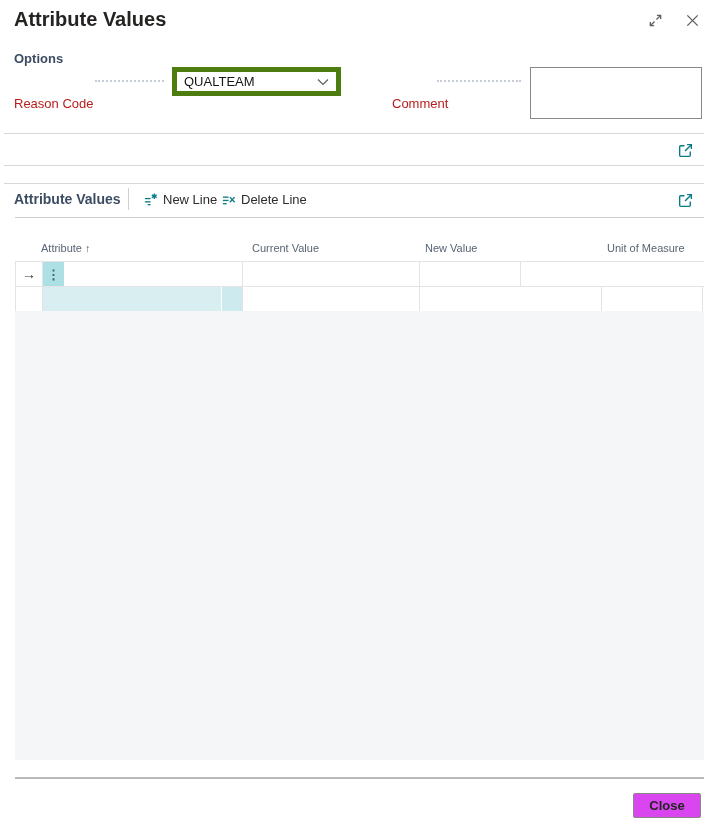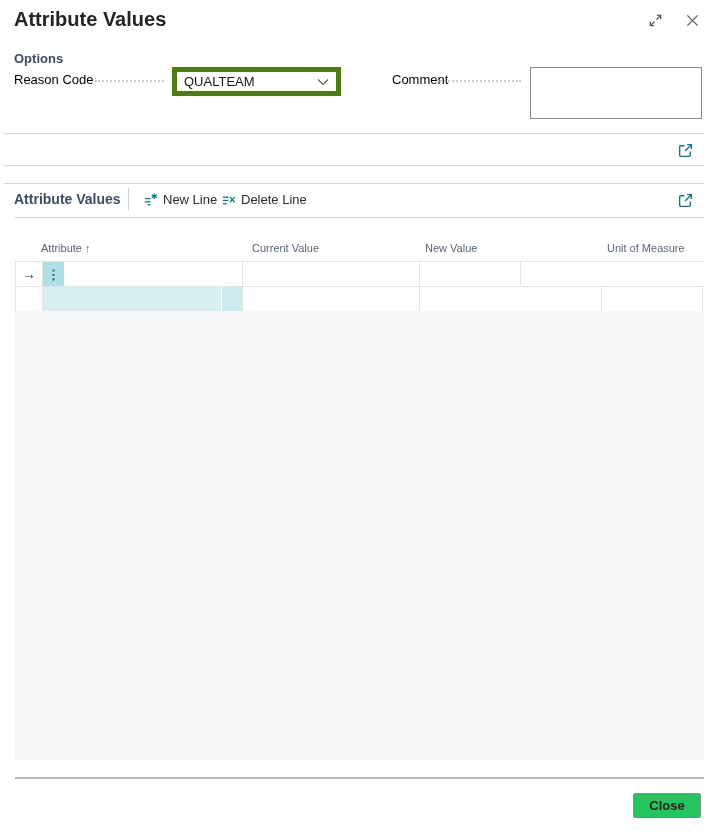--- a/index.html
+++ b/index.html
@@ -6,21 +6,21 @@
   html,body { background:#ffffff; }
   .page {
     position:relative; width:719px; height:838px; background:#fff;
     font-family:"Liberation Sans", sans-serif; color:#252423; overflow:hidden;
   }
   .abs { position:absolute; }
   .dlg-title { left:14px; top:8px; font-size:20px; font-weight:600; color:#252423; }
   .icon-btn { display:flex; align-items:center; justify-content:center; cursor:pointer; background:none; border:none; }
   .hdiv { height:1px; background:#d8d8d8; left:4px; width:700px; }
   .sec-heading { font-size:13px; font-weight:700; color:#3c4c63; }
-  .field-label { font-size:13px; color:#000000; }
+  .field-label { font-size:13px; color:#b91c1c;margin-top:24px; }
   .leader { border-bottom:2px dotted #c6ccd6; height:1px; }
   .combo {
     left:172px; top:67px; width:169px; height:29px; border:5px solid #4d7c0f;
     display:flex; align-items:center; padding:0 7px; background:#fff; cursor:pointer;
   }
   .combo-val { flex:1; font-size:13px; color:#161514; }
   .textarea-box {
     left:530px; top:67px; width:172px; height:52px; border:1px solid #8a8886;
     background:#fff; resize:none; font-family:"Liberation Sans",sans-serif; font-size:13px; padding:3px 5px;
   }
@@ -38,21 +38,21 @@
   .c2 { width:177px; padding-left:6px; }
   .c3 { width:182px; padding-left:6px; }
   .c4 { width:101px; border-right:1px solid #e3e3e3; }
   .lookup-btn { background:#ace0e4; cursor:pointer; font-size:13px; color:#4a6066; font-weight:700; letter-spacing:0; line-height:1; border:none; }
   .sel-cell { background:#d9eef1; }
   .sel-strip { background:#cdeaee; border-left:1px solid #ffffff; }
   .row-marker { font-size:14px; color:#323130; }
   .gray-panel { left:15px; top:311px; width:689px; height:449px; background:#f5f6f7; }
   .footer-div { left:15px; top:777px; width:689px; height:2px; background:#b9b9b9; }
   .close-btn {
-    left:633px; top:793px; width:68px; height:25px; background:#22c55e; border:1px solid #8a8886;
+    left:633px; top:793px; width:68px; height:25px; background:#d946ef; border:1px solid #8a8886;
     border-radius:2px; font-size:13px; font-weight:600; color:#252423; cursor:pointer;
     display:flex; align-items:center; justify-content:center; font-family:"Liberation Sans",sans-serif;
   }
   svg { display:block; }
 </style>
 </head>
 <body>
 
 <div class="page">
 

